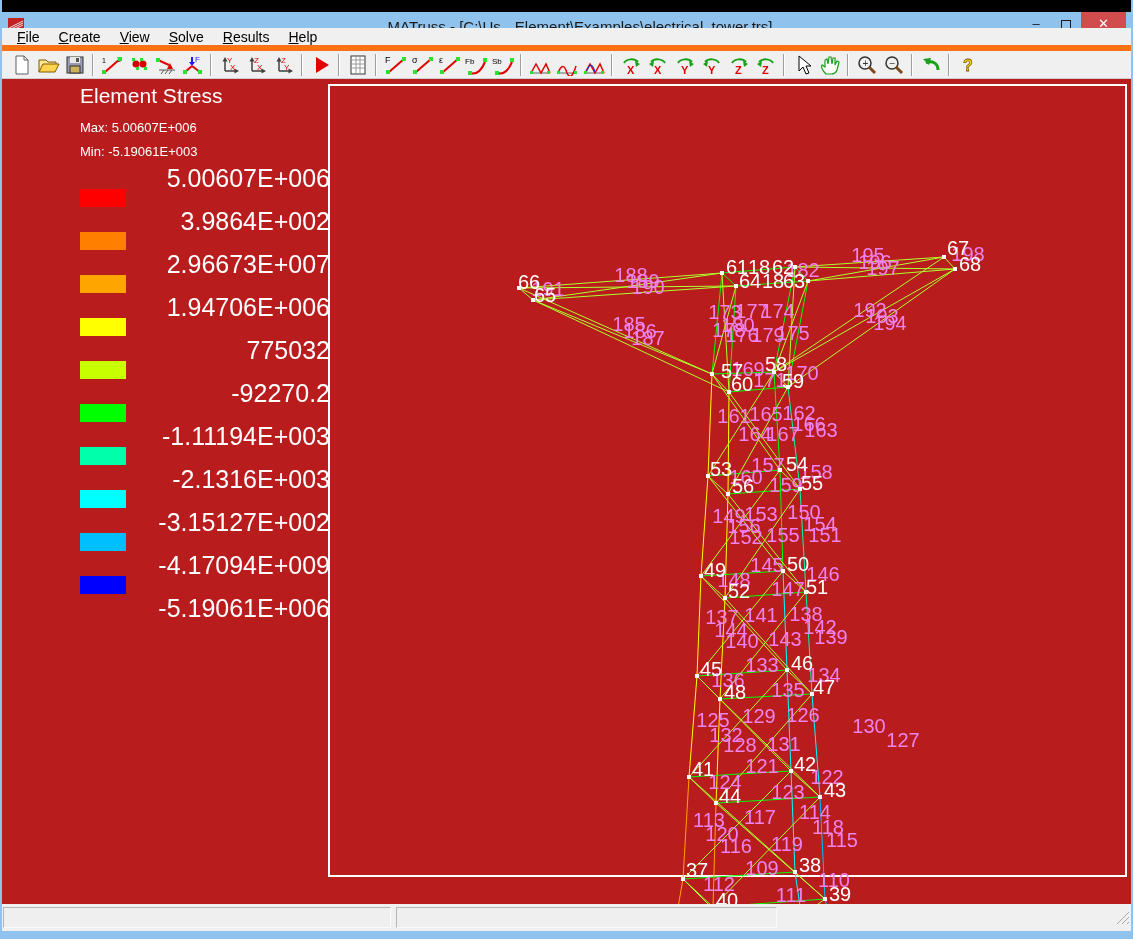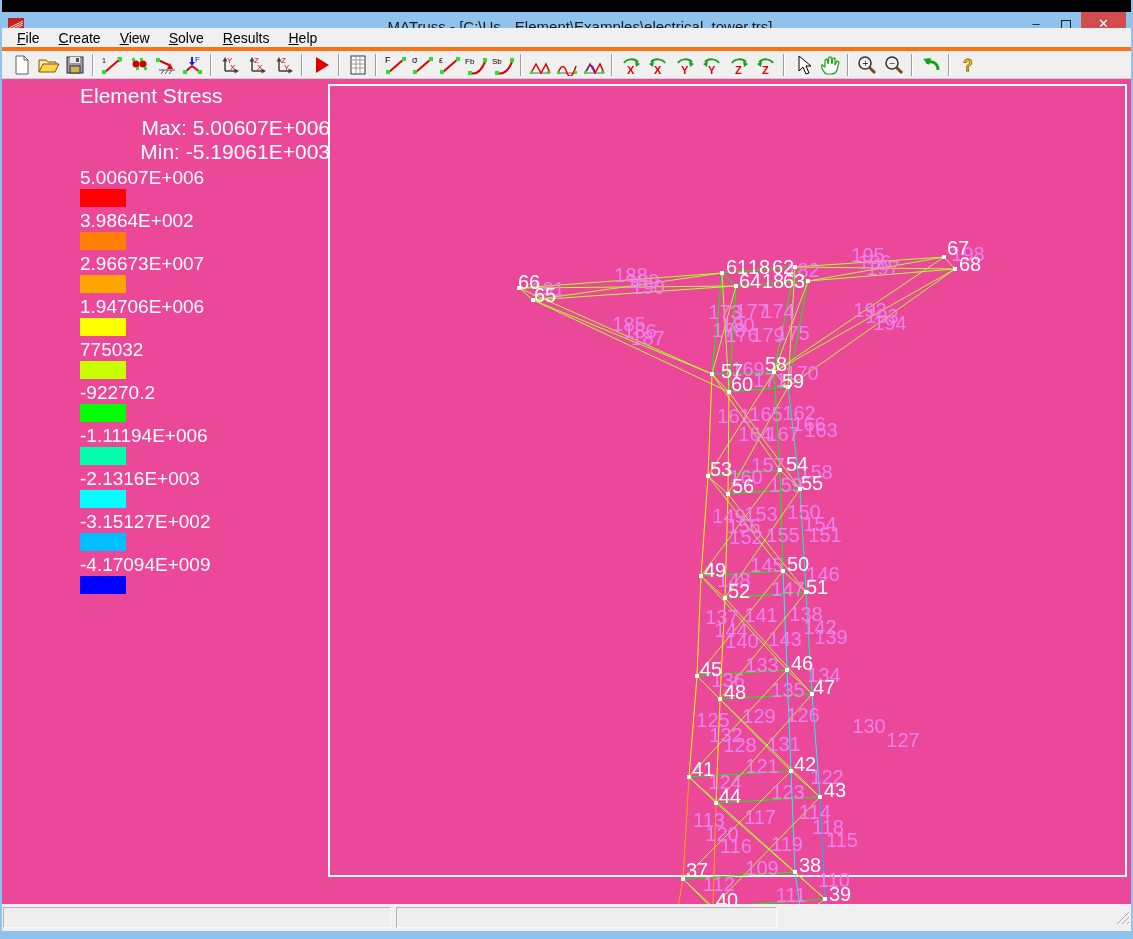--- a/index.html
+++ b/index.html
@@ -11,36 +11,36 @@
   #frame-bottom{position:absolute;left:0;bottom:0;width:1133px;height:8px;background:#8fc3ee;z-index:50;}
   
   #titlebar{position:absolute;left:0;top:12px;width:1133px;height:28px;background:#8fc3ee;display:flex;align-items:center;z-index:40;}
   #app-icon{margin-left:8px;width:16px;height:16px;flex:0 0 auto;}
   #title-text{position:absolute;left:300px;width:560px;top:0;height:28px;display:flex;align-items:center;justify-content:center;gap:14px;font-size:15px;color:#1a1a1a;white-space:nowrap;}
   #controls{position:absolute;right:7px;top:0;height:22px;display:flex;align-items:stretch;}
   .ctl{width:30px;display:flex;align-items:center;justify-content:center;font-size:13px;color:#1a1a1a;cursor:default;}
   #btn-max span{display:inline-block;width:10px;height:9px;border:1.5px solid #1a1a1a;margin-top:2px;}
   #btn-close{width:45px;background:#d14d4d;color:#fff;font-size:13px;}
   
-  #menubar{position:absolute;left:2px;top:28px;width:1129px;height:23px;background:#f0f0f0;display:flex;align-items:center;padding-left:8px;font-size:14px;color:#000;border-bottom:4px solid #f97316;z-index:40;}
+  #menubar{position:absolute;left:2px;top:28px;width:1129px;height:23px;background:#f0f0f0;display:flex;align-items:center;padding-left:8px;font-size:14px;color:#000;border-bottom:6px solid #f97316;z-index:40;}
   .menu-item{padding:2px 7px;margin-right:5px;}
   .menu-item u{text-decoration:underline;}
   
   #toolbar{position:absolute;left:2px;top:51px;width:1129px;height:28px;background:#f0f0f0;display:flex;align-items:center;padding-left:5px;border-bottom:1px solid #cfcfcf;z-index:40;}
   .tb-btn{width:27px;height:24px;display:flex;align-items:center;justify-content:center;}
   .tb-sep{width:2px;height:22px;border-left:1px solid #9e9e9e;border-right:1px solid #fff;margin:0 4px;}
   
-  #client{position:absolute;left:2px;top:79px;width:1129px;height:825px;background:#ec4899;z-index:10;}
+  #client{position:absolute;left:2px;top:79px;width:1129px;height:825px;background:#b91c1c;z-index:10;}
   #viewport{position:absolute;left:326px;top:5px;width:799px;height:793px;border:2px solid #fff;}
   
   #legend{position:absolute;left:78px;top:5px;width:250px;color:#fff;}
   #legend-title{font-size:21px;margin-bottom:8px;}
-  .legend-line{font-size:21px;line-height:24px;text-align:right;}
+  .legend-line{font-size:13px;line-height:24px;}
   #legend-entries{margin-top:4px;}
-  .legend-label{font-size:19px;line-height:20px;}
+  .legend-label{font-size:25px;line-height:20px;text-align:right;}
   .legend-swatch{width:46px;height:18px;margin:1px 0 4px 0;}
   
   #truss{position:absolute;left:0;top:0;pointer-events:none;z-index:20;}
   #truss text{font-family:"Liberation Sans",sans-serif;}
   
   #statusbar{position:absolute;left:2px;top:904px;width:1129px;height:27px;background:#f0f0f0;z-index:40;}
   .status-pane{position:absolute;top:3px;height:21px;background:#efefef;border:1px solid #b5b5b5;border-bottom-color:#fbfbfb;border-right-color:#fbfbfb;}
   #pane1{left:1px;width:388px;}
   #pane2{left:394px;width:381px;}
   #grip{position:absolute;right:1px;bottom:2px;}
@@ -345,28 +345,29 @@
           <div class="legend-label">3.9864E+002</div>
           <div class="legend-swatch" style="background: rgb(255, 127, 0);"></div>
           <div class="legend-label">2.96673E+007</div>
           <div class="legend-swatch" style="background: rgb(255, 165, 0);"></div>
           <div class="legend-label">1.94706E+006</div>
           <div class="legend-swatch" style="background: rgb(255, 255, 0);"></div>
           <div class="legend-label">775032</div>
           <div class="legend-swatch" style="background: rgb(200, 255, 0);"></div>
           <div class="legend-label">-92270.2</div>
           <div class="legend-swatch" style="background: rgb(0, 255, 0);"></div>
-          <div class="legend-label">-1.11194E+006</div>
+          <div class="legend-label">-1.11194E+003</div>
           <div class="legend-swatch" style="background: rgb(0, 255, 170);"></div>
           <div class="legend-label">-2.1316E+003</div>
           <div class="legend-swatch" style="background: rgb(0, 255, 255);"></div>
           <div class="legend-label">-3.15127E+002</div>
           <div class="legend-swatch" style="background: rgb(0, 191, 255);"></div>
           <div class="legend-label">-4.17094E+009</div>
           <div class="legend-swatch" style="background: rgb(0, 0, 255);"></div>
+          <div class="legend-label">-5.19061E+006</div>
         </div>
     </div>
     <svg id="truss" width="1133" height="939">
       <g id="g-members">
           <line x1="681" y1="800" x2="687" y2="698" stroke="#ffa500" stroke-width="1"></line>
           <line x1="711" y1="828" x2="714" y2="724" stroke="#ffa500" stroke-width="1"></line>
           <line x1="681" y1="800" x2="668" y2="874" stroke="#ffa500" stroke-width="1"></line>
           <line x1="711" y1="828" x2="700" y2="874" stroke="#ffa500" stroke-width="1"></line>
           <line x1="687" y1="698" x2="695" y2="597" stroke="#ffff00" stroke-width="1"></line>
           <line x1="714" y1="724" x2="718" y2="620" stroke="#ffff00" stroke-width="1"></line>

